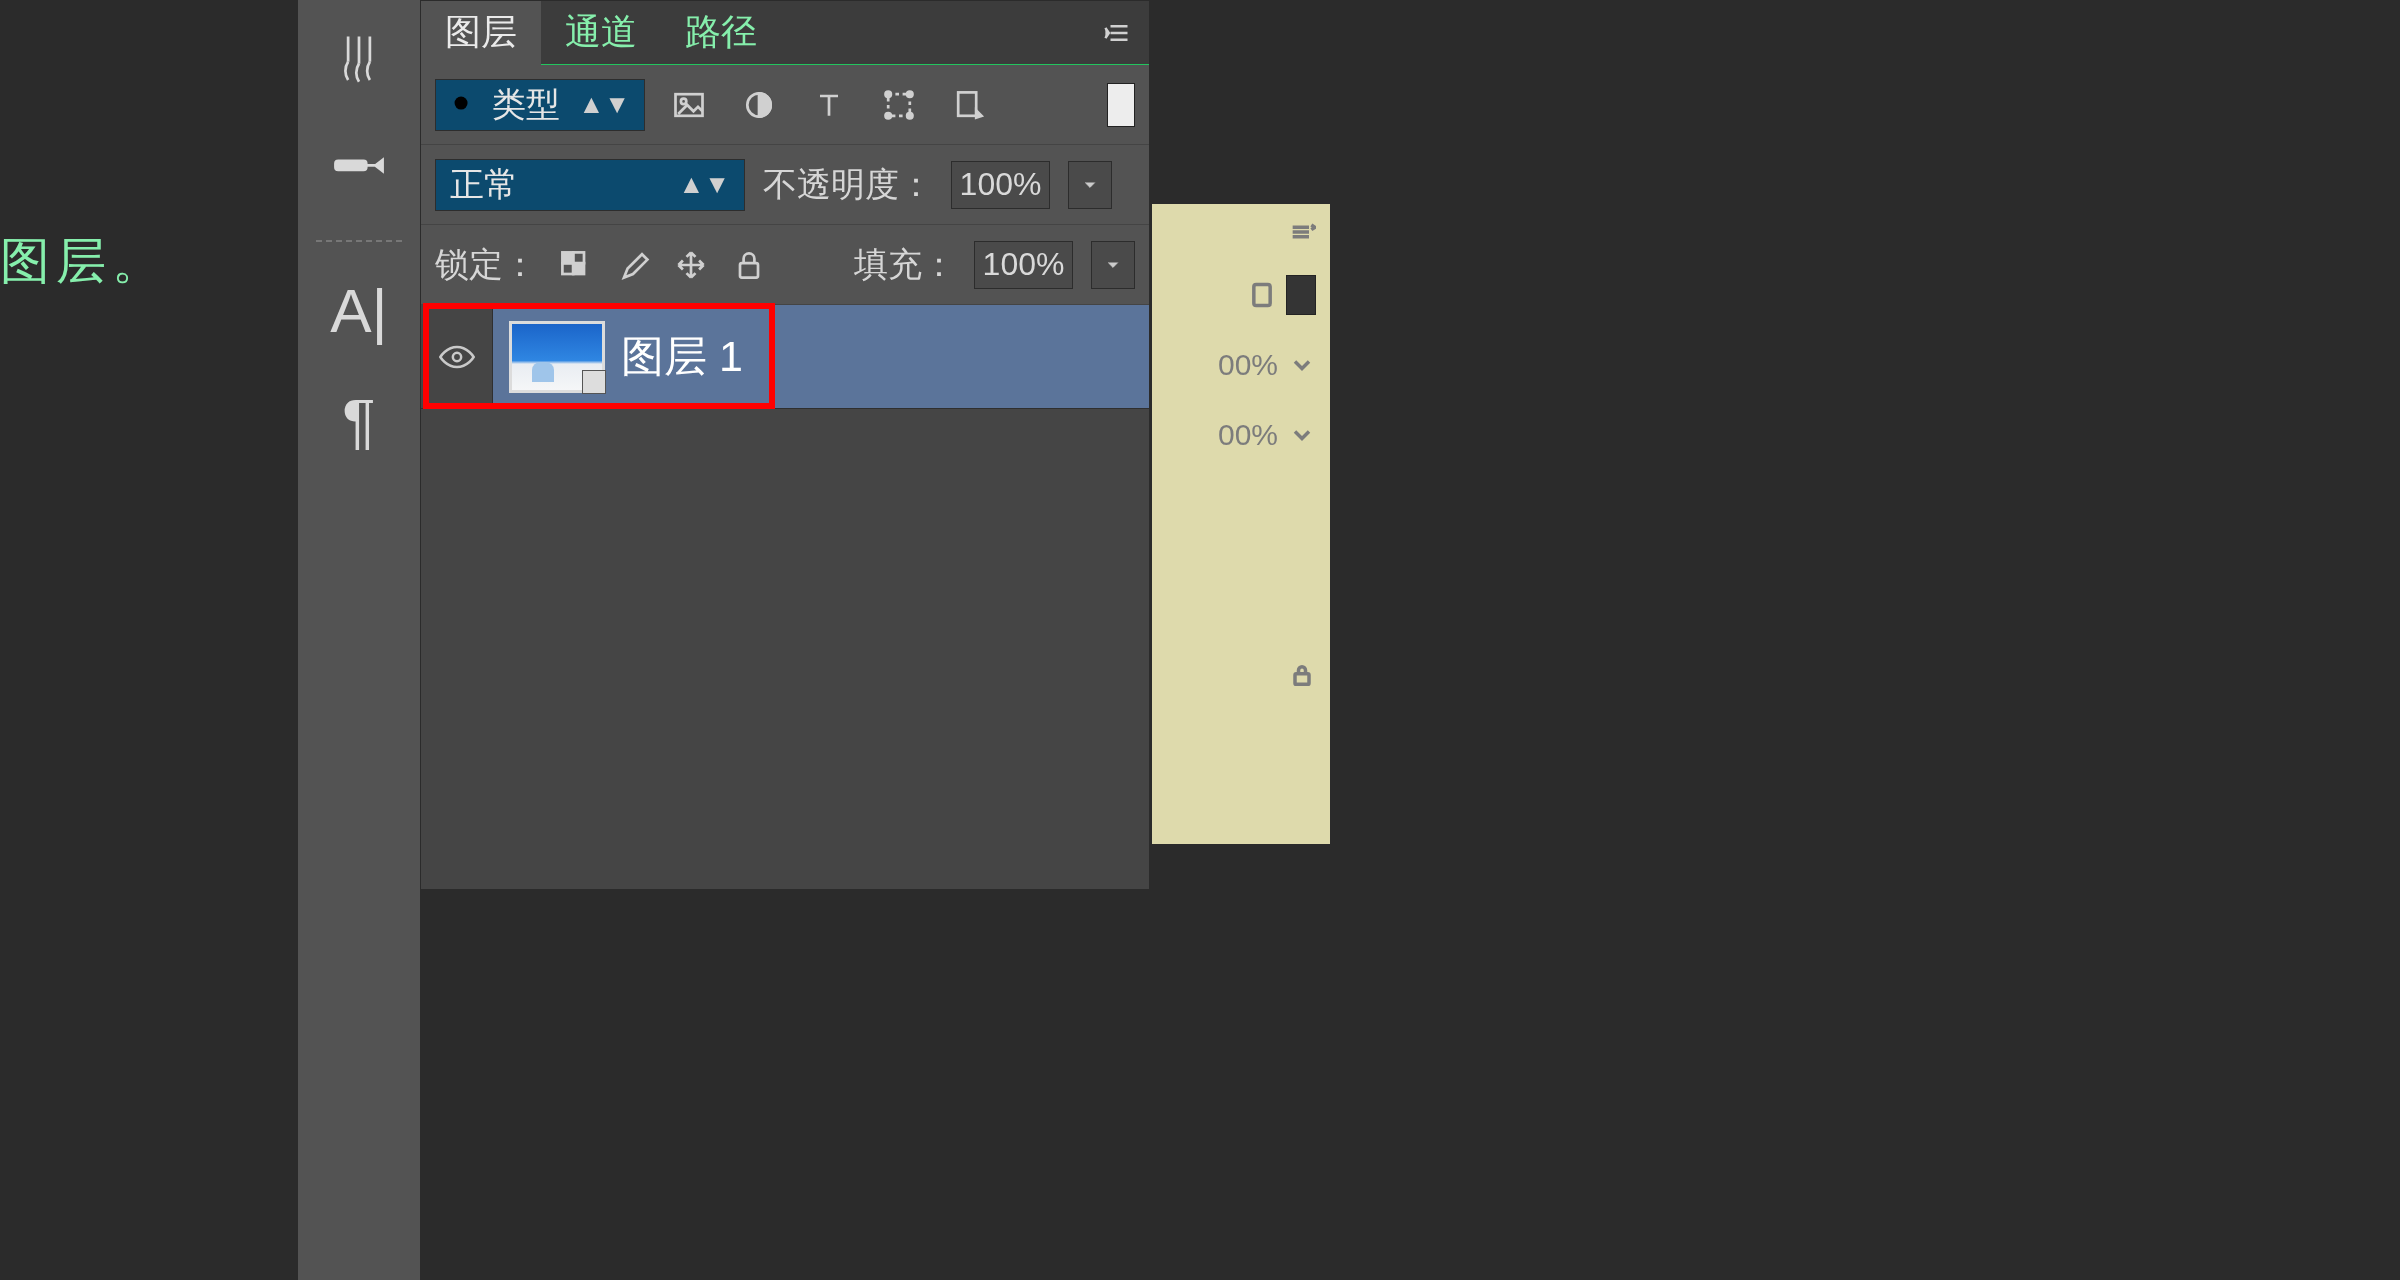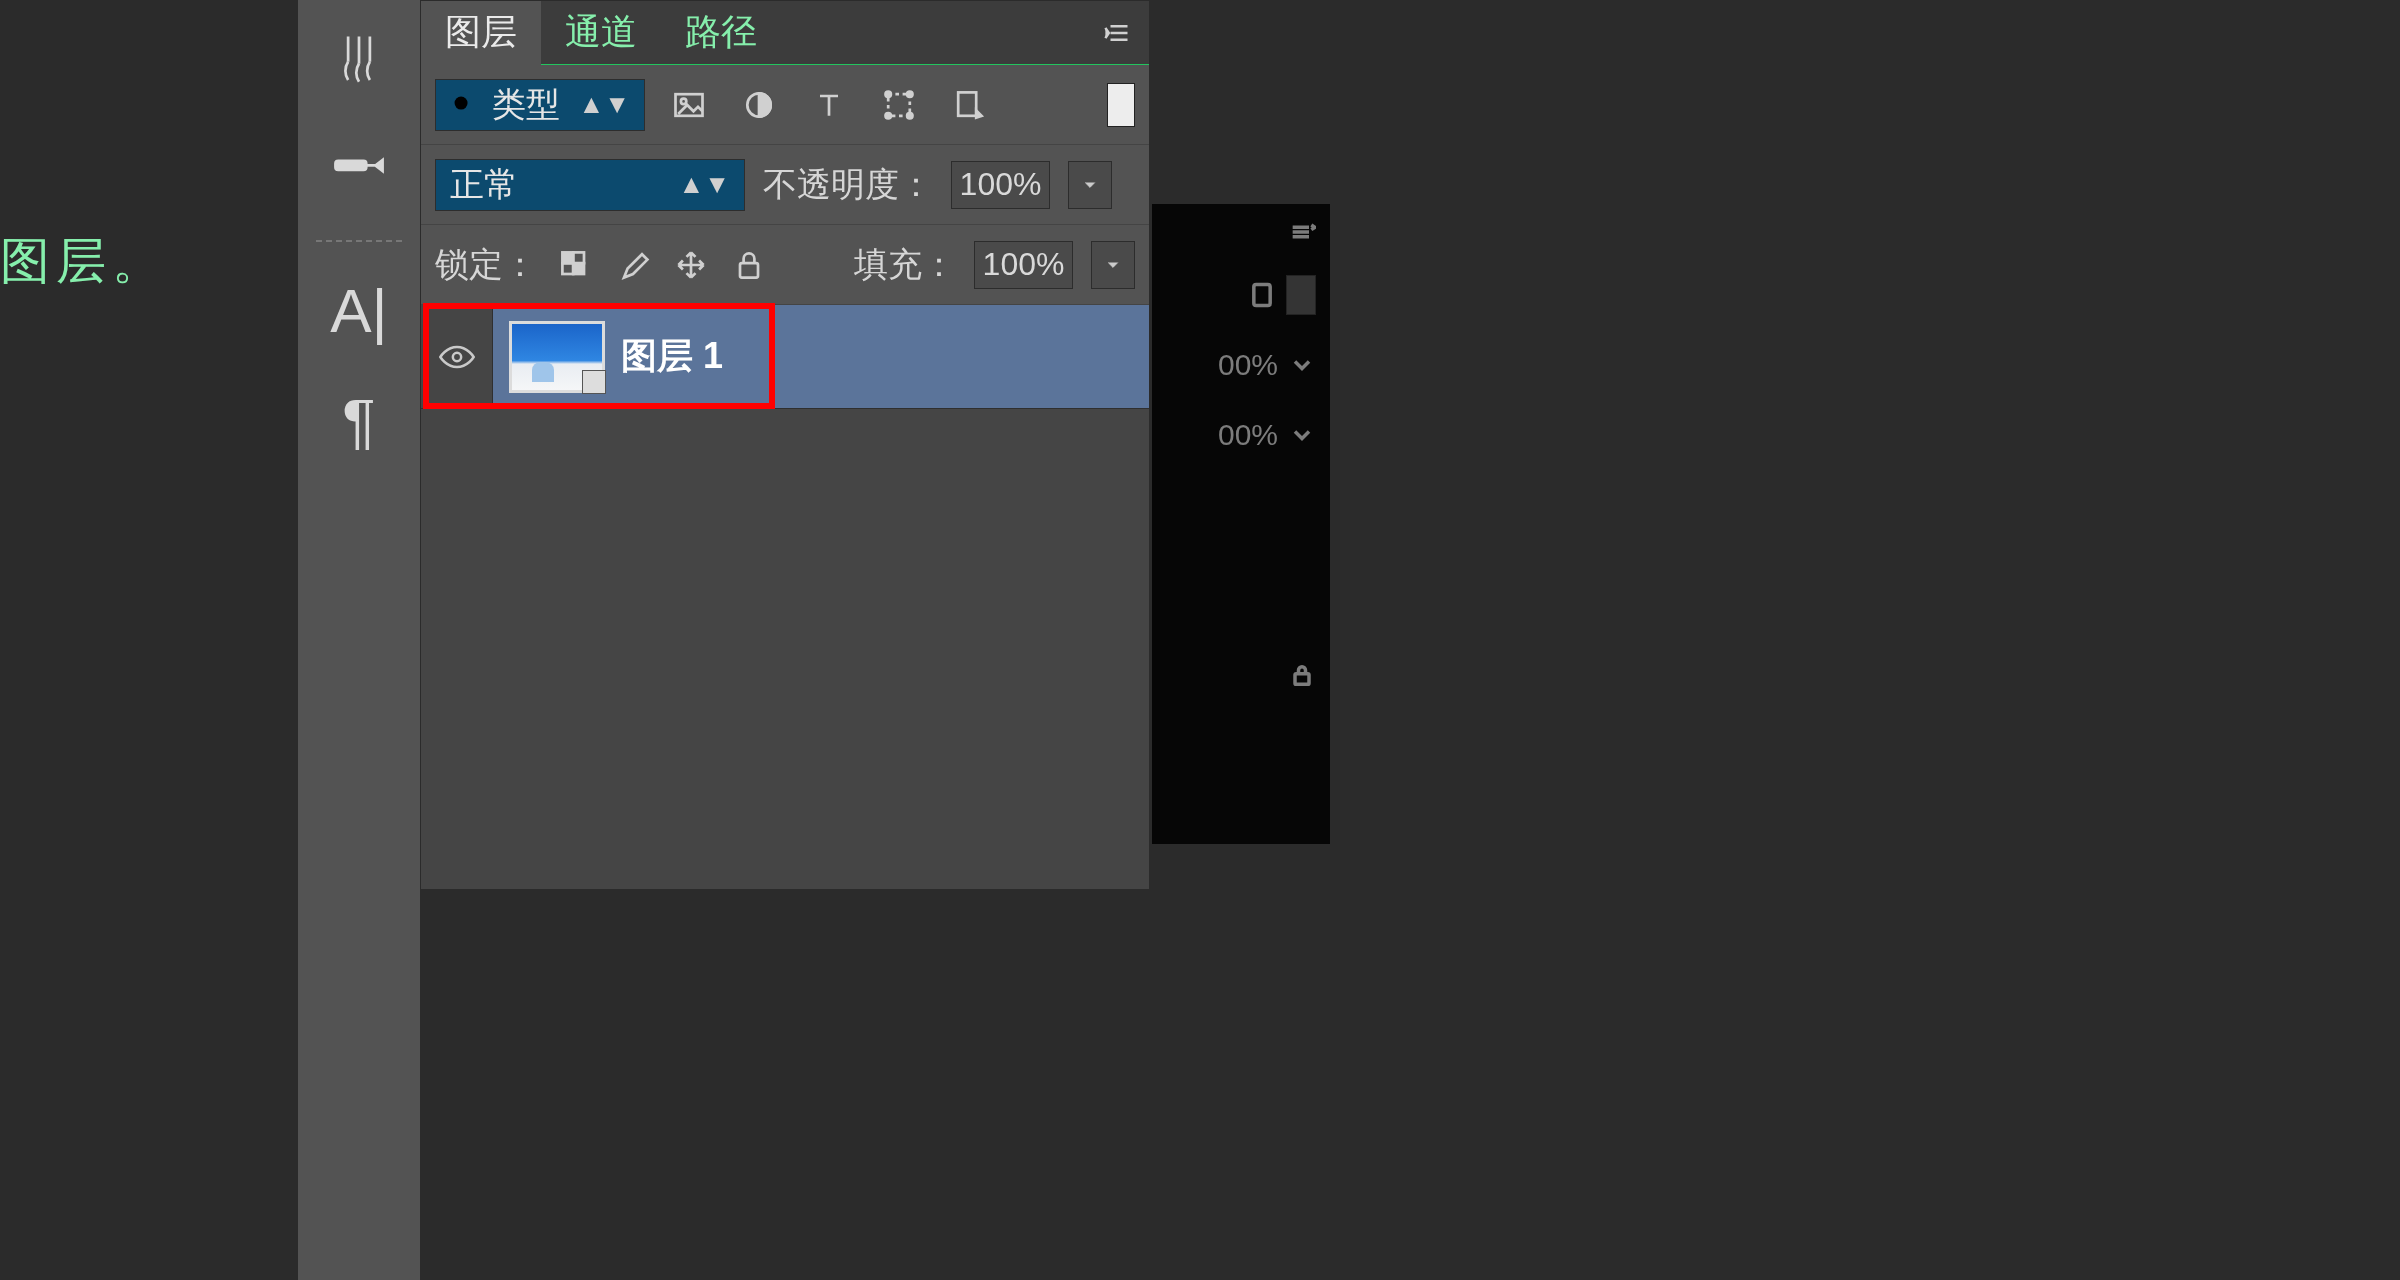--- a/index.html
+++ b/index.html
@@ -35,30 +35,30 @@
 
   .layers{background:#3e3e3e;}
   .layer{display:flex;align-items:center;height:104px;border-bottom:1px solid #2f2f2f;position:relative;}
   .layer.selected{background:#5b749a;}
   .eye{width:72px;height:100%;display:flex;align-items:center;justify-content:center;border-right:1px solid #2f2f2f;background:#454545;}
   .eye svg{width:40px;height:40px;stroke:#c9c9c9;fill:none;stroke-width:3;}
   .thumb{width:96px;height:72px;margin:0 16px;border:1px solid #222;background:linear-gradient(to bottom,#1a63c8 0%,#2f86e2 55%,#e9edf2 60%,#f6f7f8 100%);position:relative;}
   .thumb:after{content:"";position:absolute;left:22px;bottom:10px;width:22px;height:20px;background:#9fc5ea;border-radius:40% 40% 0 0;}
   .smart .thumb{outline:3px solid #dcdcdc;outline-offset:-3px;}
   .smart .thumb:before{content:"";position:absolute;right:-2px;bottom:-2px;width:22px;height:22px;background:#ddd;border:1px solid #555;}
-  .lname{font-size:36px;color:#e7e7e7;font-weight:bold;}
+  .lname{font-size:43px;color:#e7e7e7;}
   .layer.selected .lname{color:#fff;}
   .lname.italic{font-style:italic;}
   .lock{margin-left:auto;margin-right:26px;}
   .lock svg{width:32px;height:32px;stroke:#c0c0c0;fill:none;stroke-width:3;}
   .hl{position:absolute;border:6px solid #ff0000;pointer-events:none;}
   .layerspace{height:480px;background:#454545;}
 
   
-  .ghost{position:absolute;left:1152px;top:204px;width:178px;height:640px;background:#000000;opacity:.85;}
+  .ghost{position:absolute;left:1152px;top:204px;width:178px;height:640px;background:#fef9c3;opacity:.85;}
   .ghost .grow{display:flex;align-items:center;justify-content:flex-end;padding:0 14px;height:70px;font-size:30px;color:#8b8b8b;gap:10px;}
   .ghost svg{width:28px;height:28px;stroke:#8b8b8b;fill:none;stroke-width:3;}
   .ghost .mini{width:30px;height:40px;background:#363636;border:1px solid #222;}
   .ghost .big{height:170px;}
 </style>
 </head>
 <body>
 
 <div class="stage">
 

